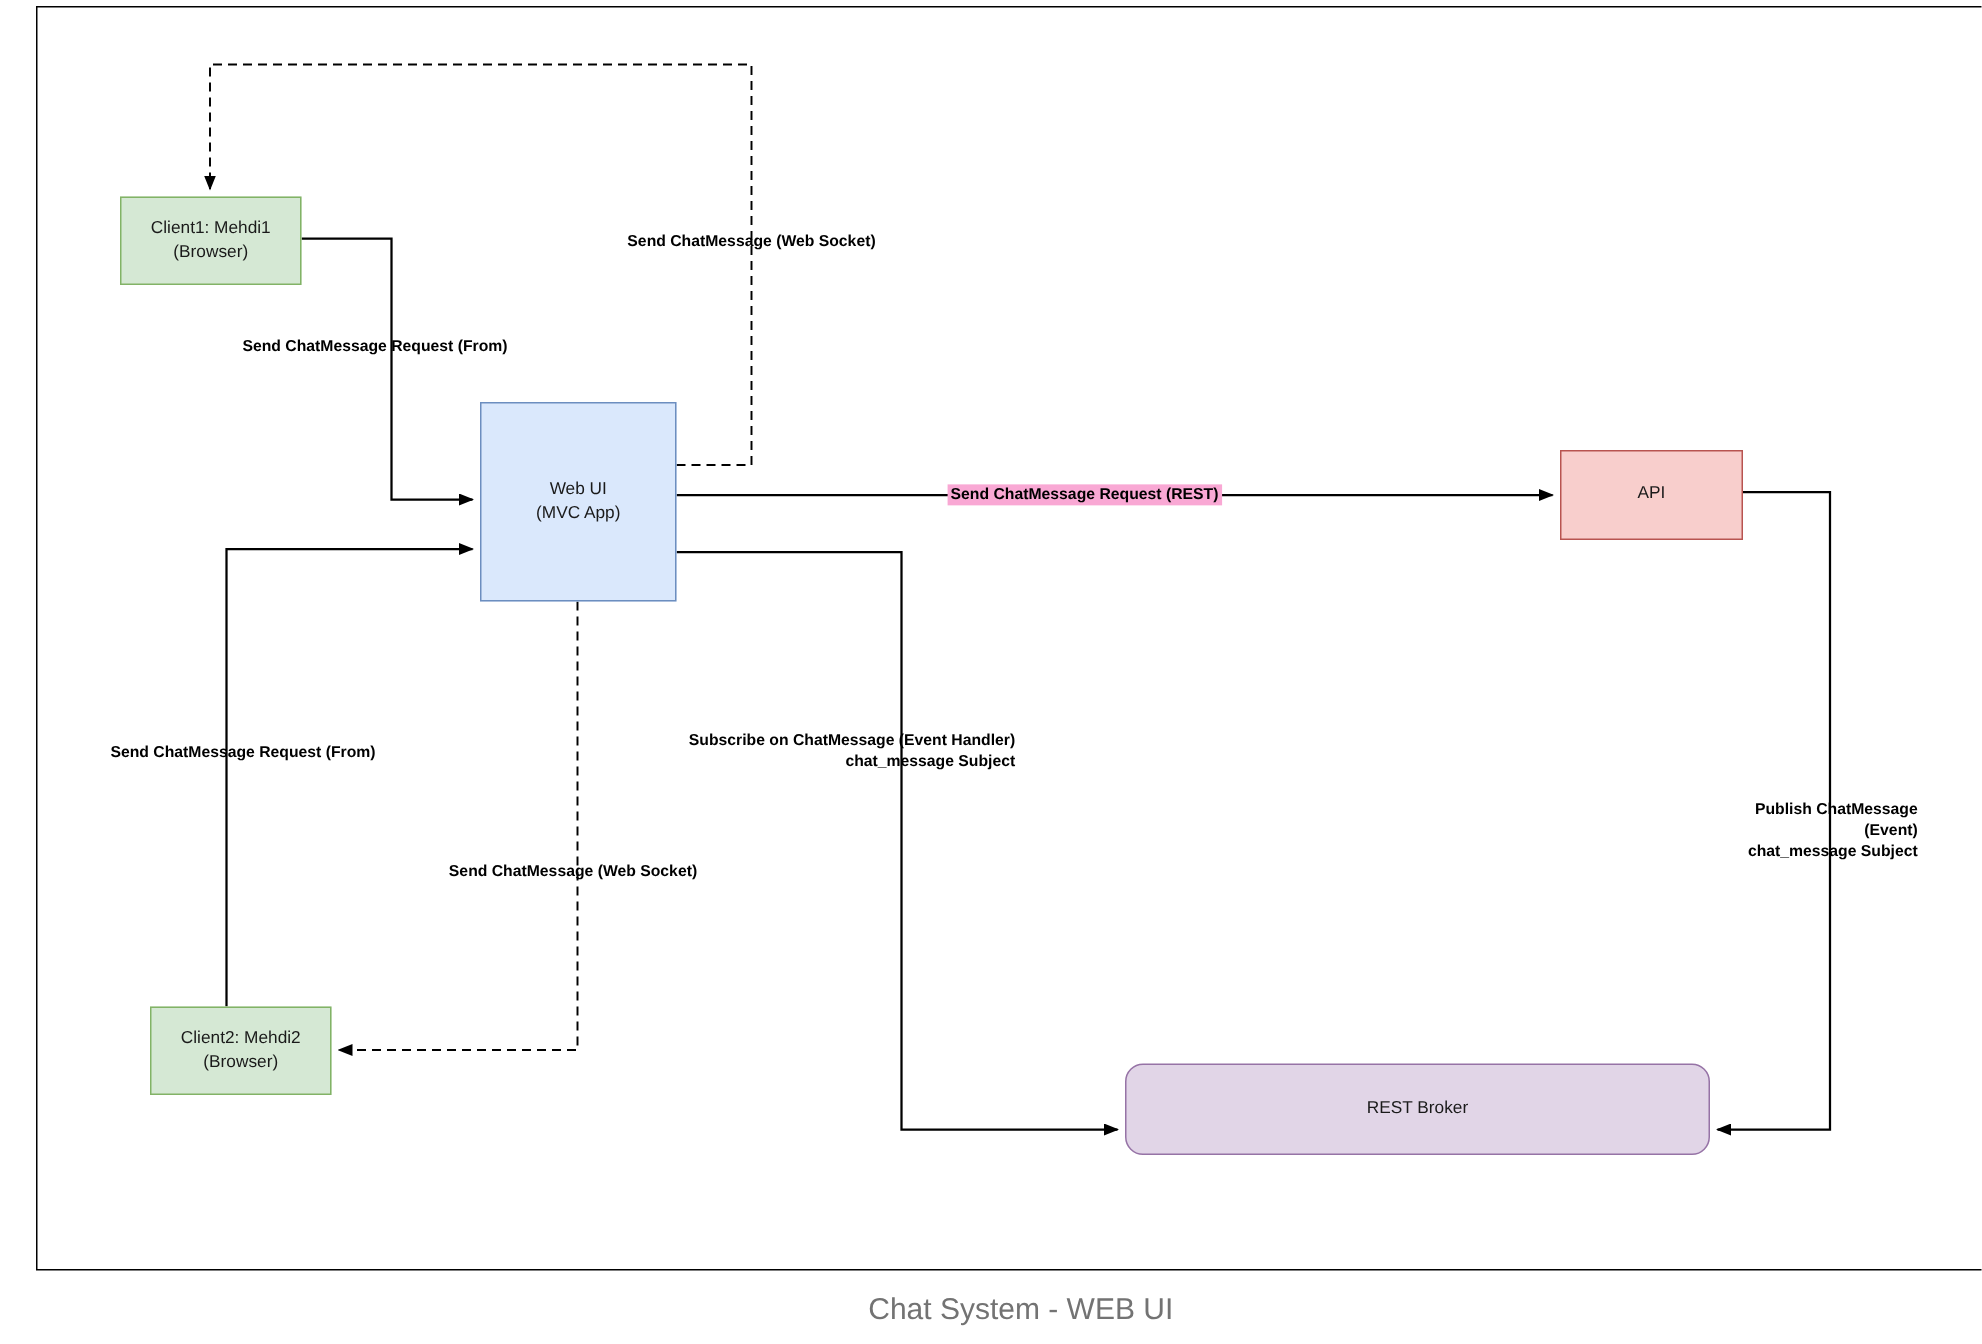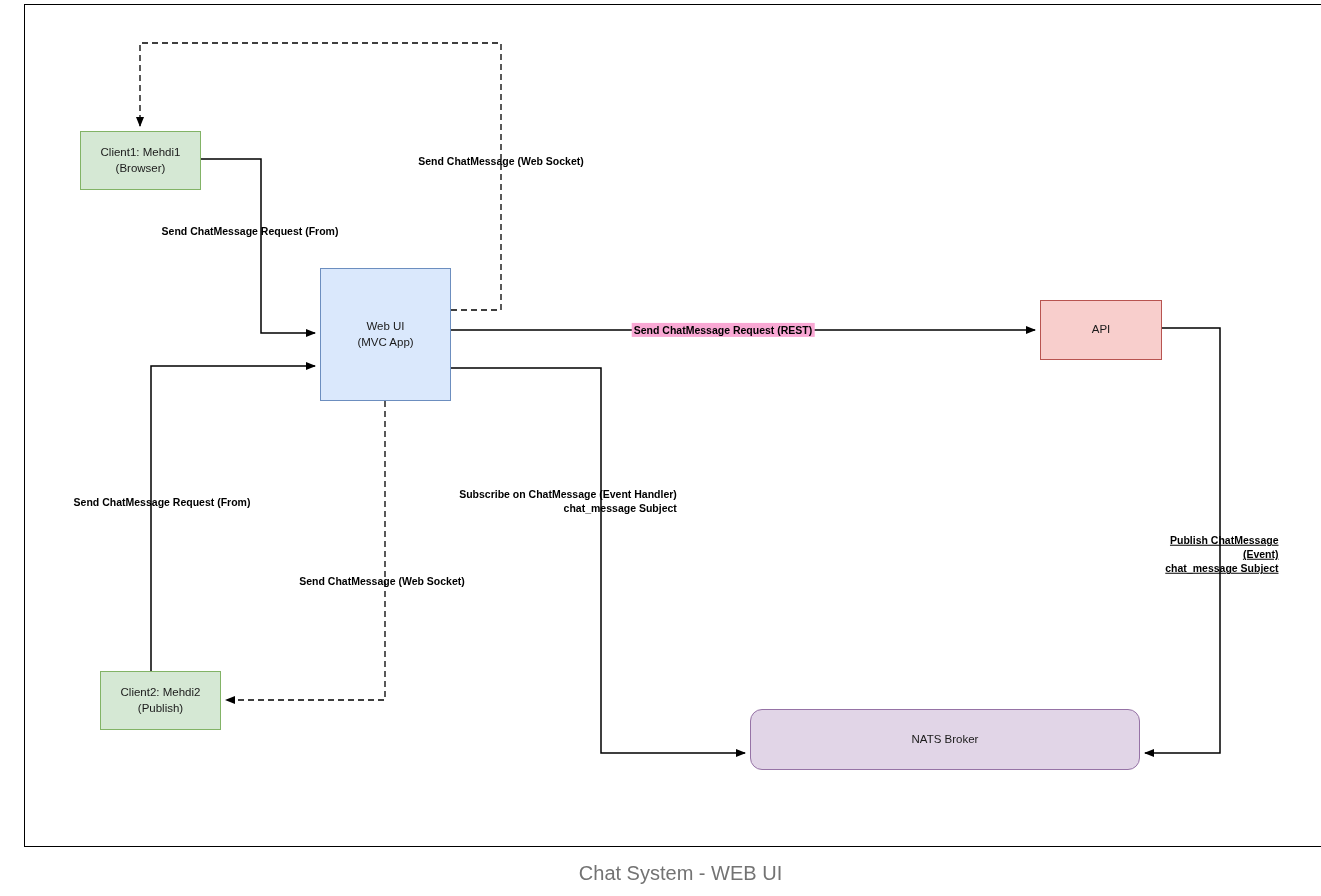--- a/index.html
+++ b/index.html
@@ -138,38 +138,38 @@
     <span>API</span>
   </div>
 
   <div class="node node-webui">
     <span>Web UI
 (MVC App)</span>
   </div>
 
   <div class="node node-client2">
     <span>Client2: Mehdi2
-(Publish)</span>
+(Browser)</span>
   </div>
 
   <div class="node node-nats">
-    <span>NATS Broker</span>
+    <span>REST Broker</span>
   </div>
 
   <div class="edge-label" style="left:481px; top:161px;">Send ChatMessage (Web Socket)</div>
 
   <div class="edge-label" style="left:230px; top:231px;">Send ChatMessage Request (From)</div>
 
   <div class="edge-label" style="left:142px; top:502px;">Send ChatMessage Request (From)</div>
 
   <div class="edge-label" style="left:362px; top:581px;">Send ChatMessage (Web Socket)</div>
 
   <div class="edge-label on-line" style="left:703px; top:330px;">Send ChatMessage Request (REST)</div>
 
   <div class="edge-label" style="left:548px; top:501px;">Subscribe on ChatMessage (Event Handler)
 chat_message Subject</div>
 
-  <div class="edge-label" style="left:1196px; top:554px;text-decoration:underline;">Publish ChatMessage (Event)
+  <div class="edge-label" style="left:1196px; top:554px;">Publish ChatMessage (Event)
 chat_message Subject</div>
 
   <div class="diagram-title">Chat System - WEB UI</div>
 
 </div>
 
 </body></html>

